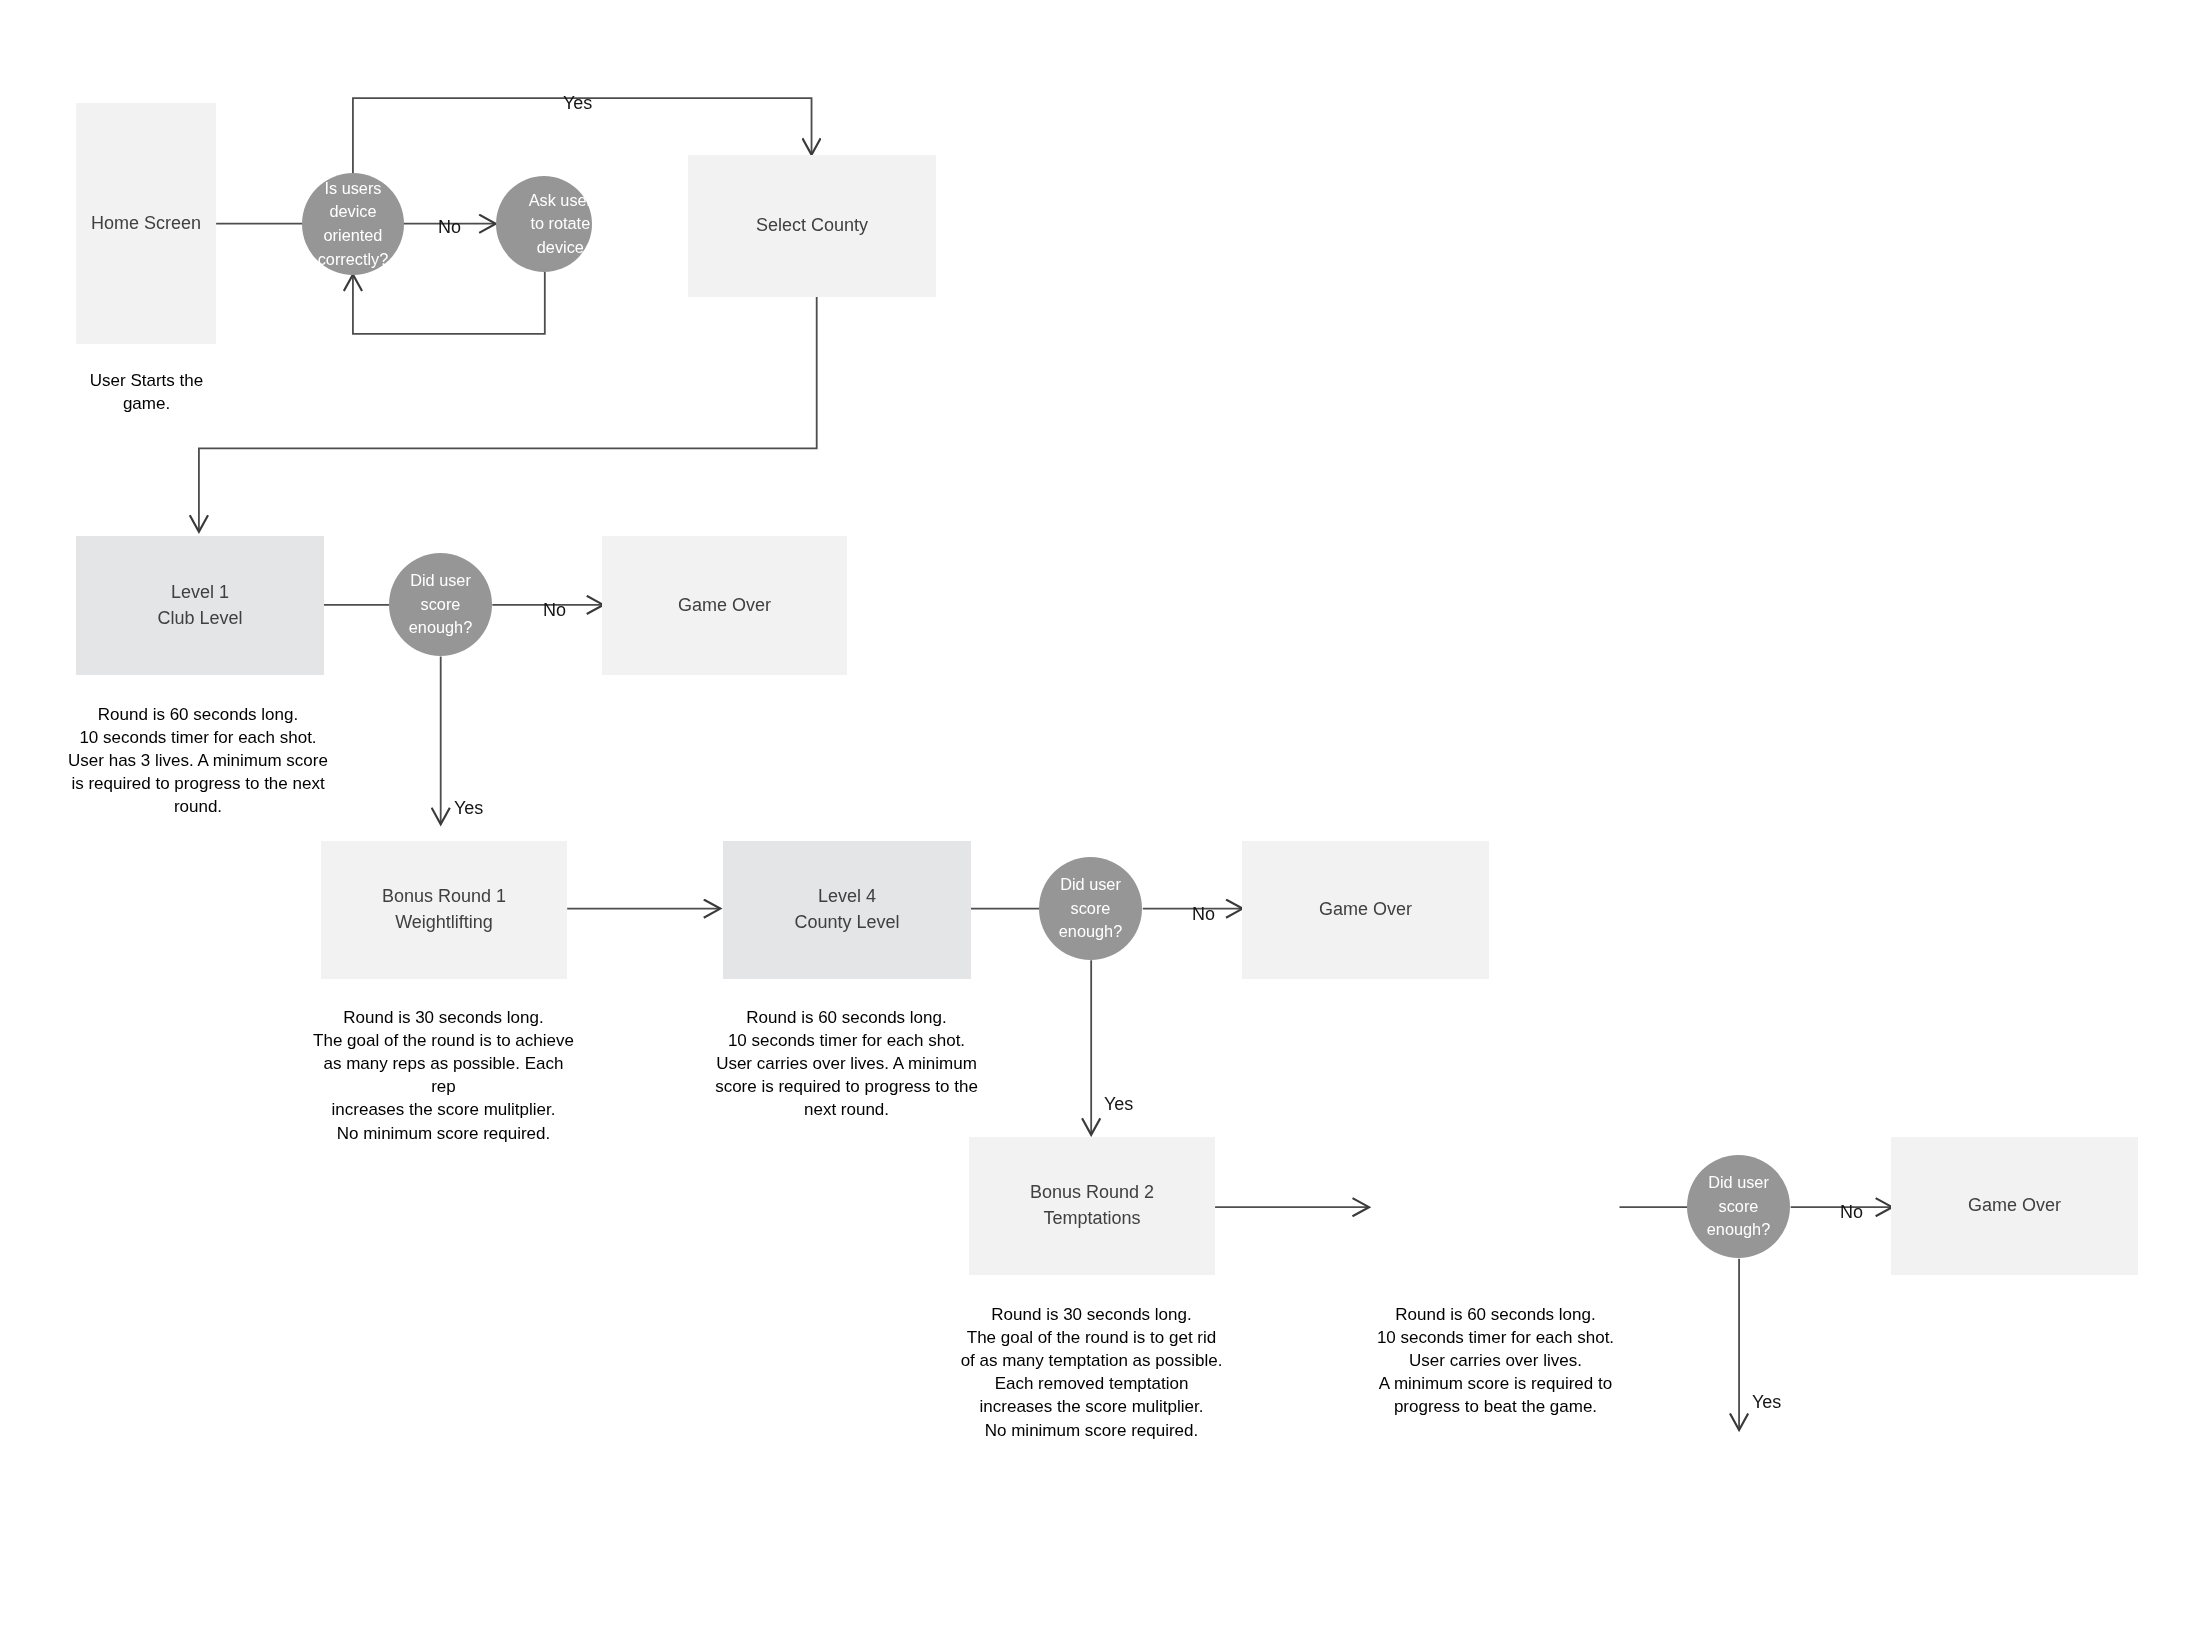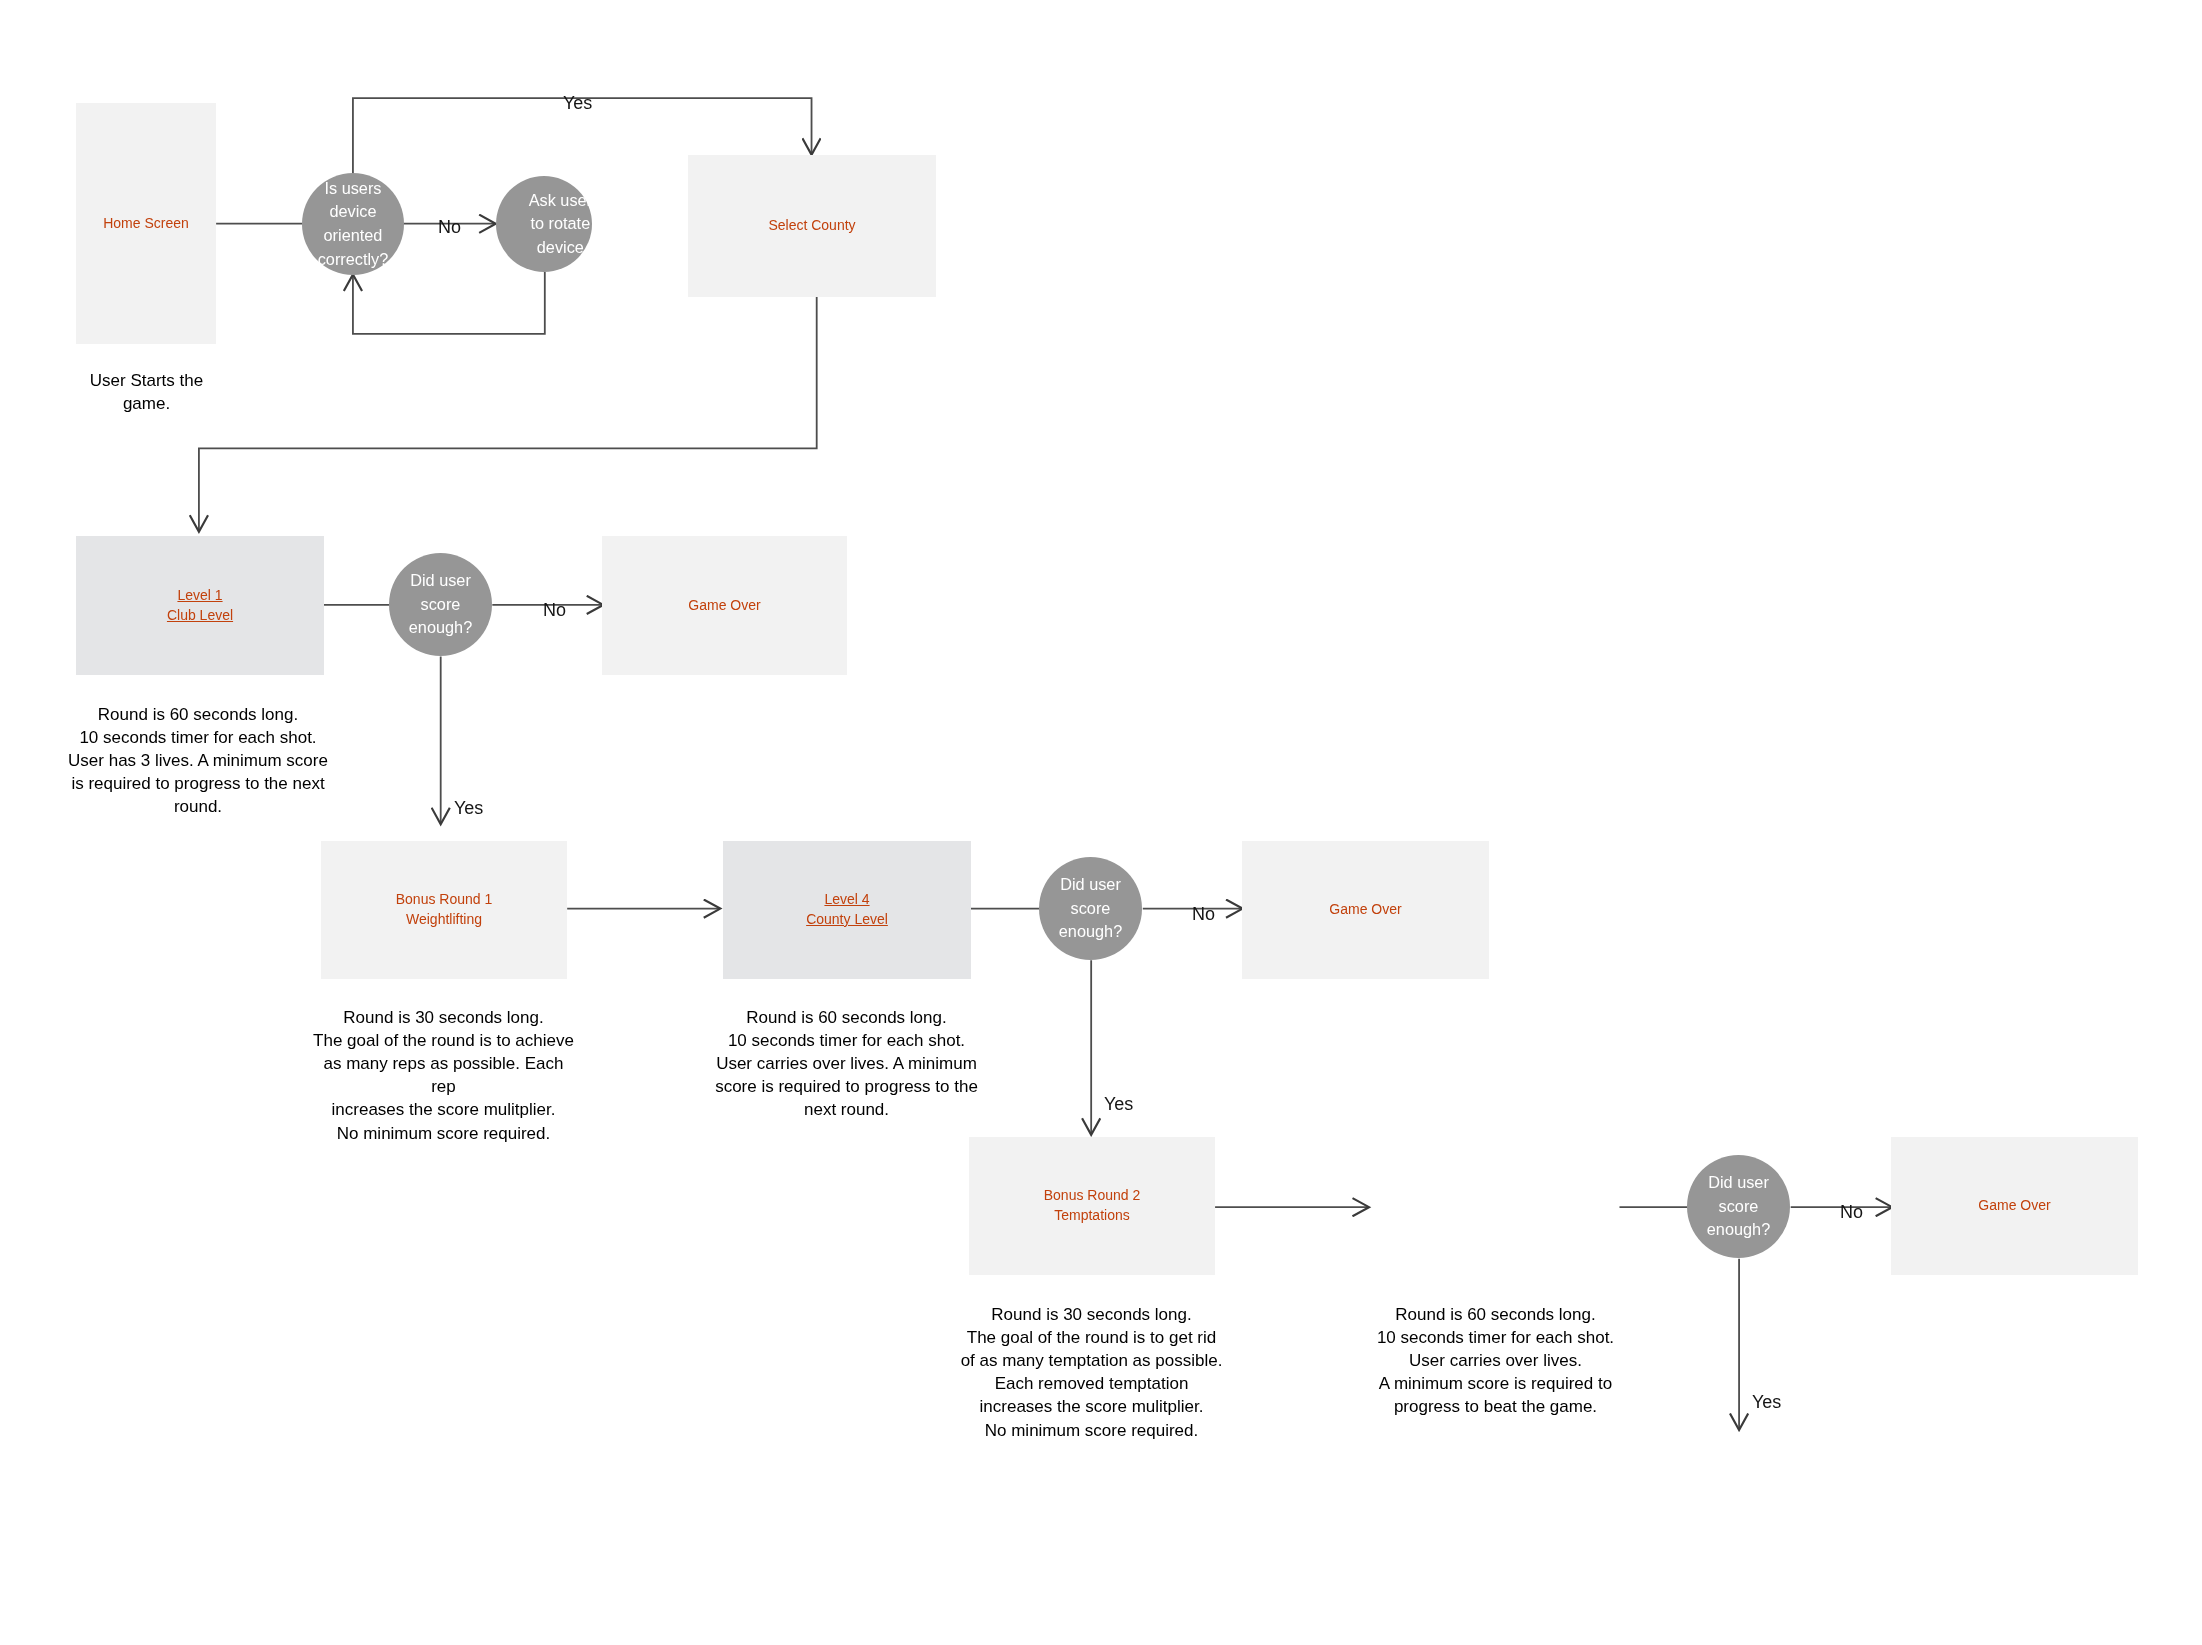--- a/index.html
+++ b/index.html
@@ -29,26 +29,25 @@
     position: absolute;
     box-sizing: border-box;
     display: flex;
     align-items: center;
     justify-content: center;
     text-align: center;
     line-height: 1.42;
   }
   .box {
     background: #f2f2f2;
-    color: #c2410c;
-    font-size: 14px;
+    color: #404040;
+    font-size: 18px;
   }
   .box.level {
     background: #e4e5e7;
-    text-decoration: underline;
   }
   .box .lines {
     white-space: pre-line;
   }
   .decision {
     border-radius: 50%;
     background: #969696;
     color: #ffffff;
     font-size: 16.3px;
     line-height: 1.45;

